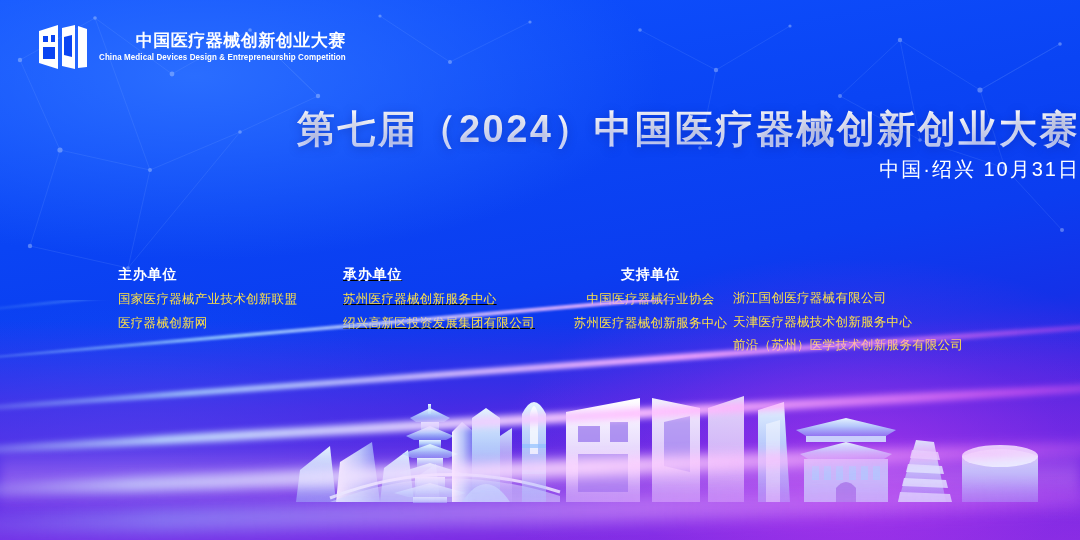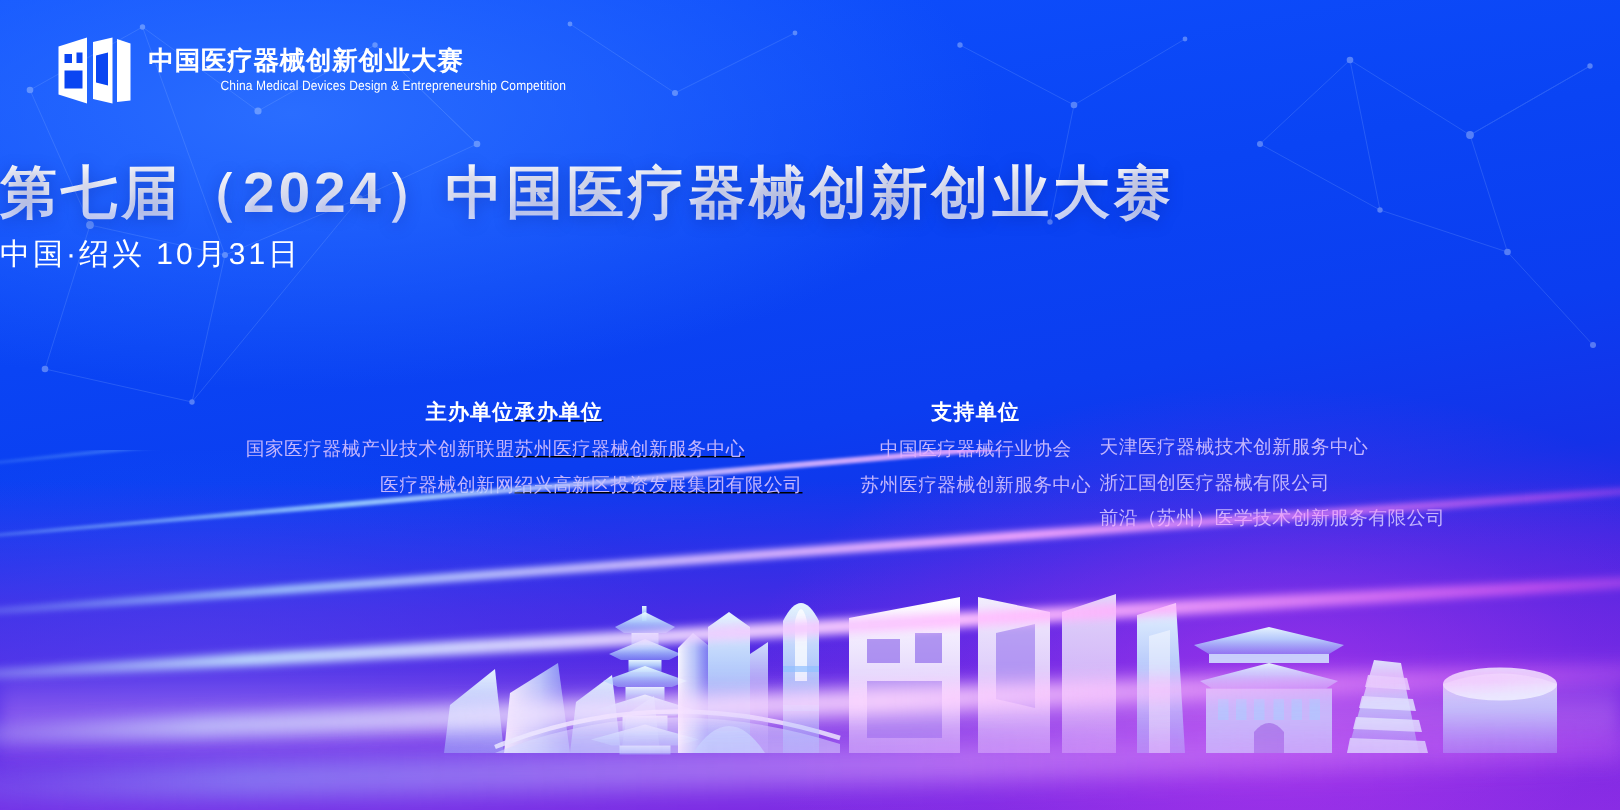--- a/index.html
+++ b/index.html
@@ -93,39 +93,39 @@
   }
   .logo-mark { width: 50px; height: 46px; display: block; }
   .logo-text { display: flex; flex-direction: column; gap: 2px; }
   .logo-cn {
     font-size: 17px;
     font-weight: 700;
     color: #ffffff;
     letter-spacing: 0.5px;
     line-height: 1.1;
     white-space: nowrap;
+    text-align: right;
   }
   .logo-en {
     font-size: 8px;
-    font-weight: 400;
+    font-weight: 700;
     color: #ffffff;
     letter-spacing: 0.1px;
     line-height: 1.1;
     white-space: nowrap;
     transform: scaleY(1.12);
     transform-origin: left top;
-    margin-left: 48px;
   }
 
   
   .titles {
     position: absolute;
     left: 0; right: 0;
     top: 104px;
-    text-align: left;
+    text-align: right;
   }
   .title-1, .title-2 {
     font-size: 38px;
     font-weight: 700;
     line-height: 1.36;
     letter-spacing: 2.5px;
     background: linear-gradient(to bottom, #ffffff 0%, #ffffff 42%, #dfe6ff 72%, #c8d2ff 100%);
     -webkit-background-clip: text;
     background-clip: text;
     color: transparent;
@@ -143,36 +143,36 @@
 
   
   .orgs {
     position: absolute;
     left: 118px;
     top: 266px;
     display: flex;
     align-items: flex-start;
   }
   .org-col { display: flex; flex-direction: column; }
-  .org-col.c1 { width: 225px; text-align: right; }
+  .org-col.c1 { width: 225px; }
   .org-col.c2 { width: 225px; text-decoration: underline; }
   .org-col.c3 { width: 165px; align-items: center; }
   .org-col.c4 { width: 260px; padding-top: 26px; }
   .org-head {
     font-size: 14px;
     font-weight: 700;
     color: #ffffff;
     letter-spacing: 0.8px;
     margin-bottom: 9px;
     white-space: nowrap;
   }
   .org-item {
     font-size: 12.5px;
     font-weight: 400;
-    color: #c4b5fd;
+    color: #fde047;
     letter-spacing: 0.3px;
     line-height: 1.0;
     margin-bottom: 11px;
     white-space: nowrap;
   }
 
   
   .skyline {
     position: absolute;
     left: 0; right: 0;
@@ -278,22 +278,22 @@
       <div class="org-head">承办单位</div>
       <div class="org-item">苏州医疗器械创新服务中心</div>
       <div class="org-item">绍兴高新区投资发展集团有限公司</div>
     </div>
     <div class="org-col c3">
       <div class="org-head">支持单位</div>
       <div class="org-item">中国医疗器械行业协会</div>
       <div class="org-item">苏州医疗器械创新服务中心</div>
     </div>
     <div class="org-col c4">
+      <div class="org-item">浙江国创医疗器械有限公司</div>
       <div class="org-item">天津医疗器械技术创新服务中心</div>
-      <div class="org-item">浙江国创医疗器械有限公司</div>
       <div class="org-item">前沿（苏州）医学技术创新服务有限公司</div>
     </div>
   </div>
 
   <div class="skyline">
     <svg viewBox="0 0 1080 120" preserveAspectRatio="none">
       <defs>
         <linearGradient id="gBldg" x1="0" y1="0" x2="0" y2="1">
           <stop offset="0%" stop-color="#eafaff" stop-opacity="0.97"></stop>
           <stop offset="45%" stop-color="#bfe3ff" stop-opacity="0.85"></stop>

